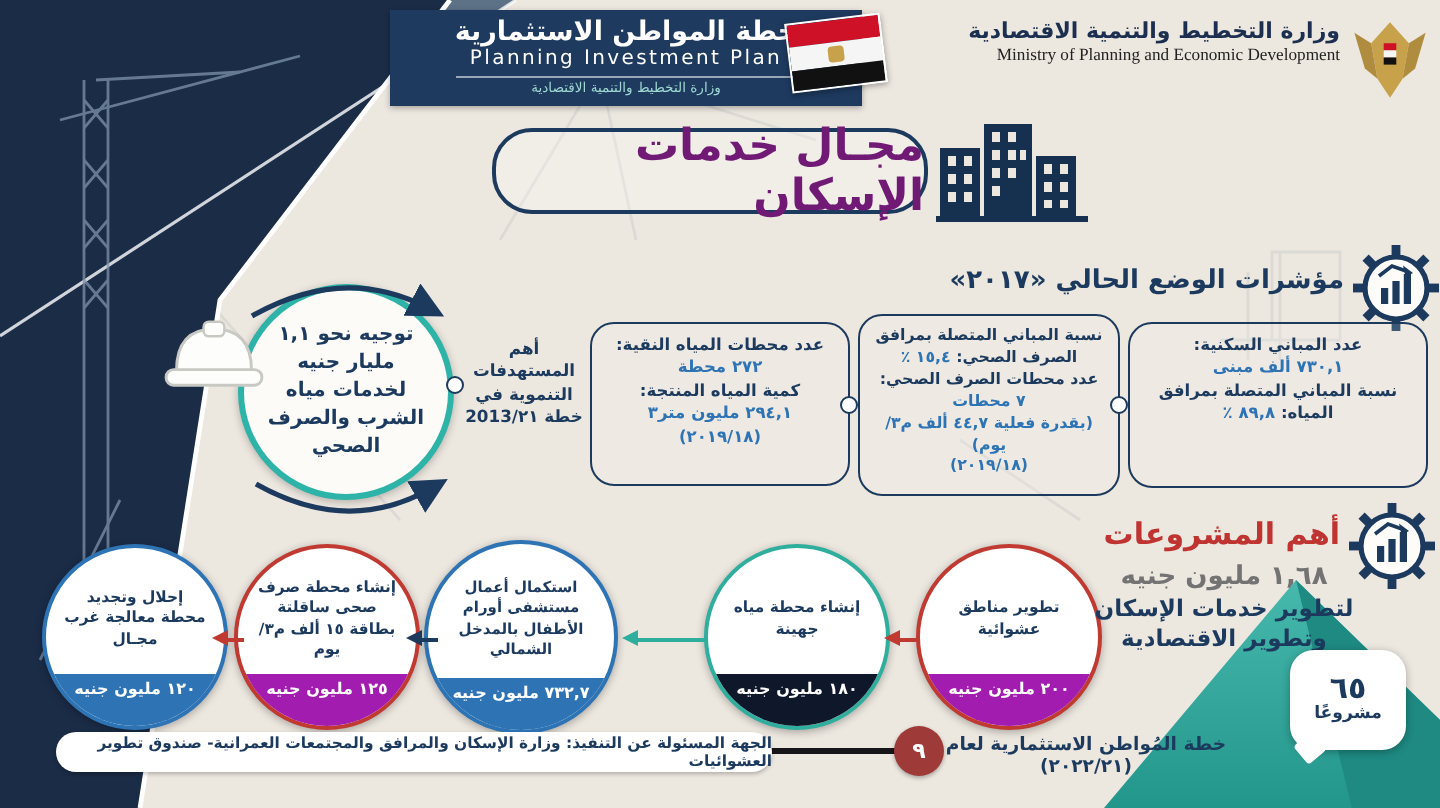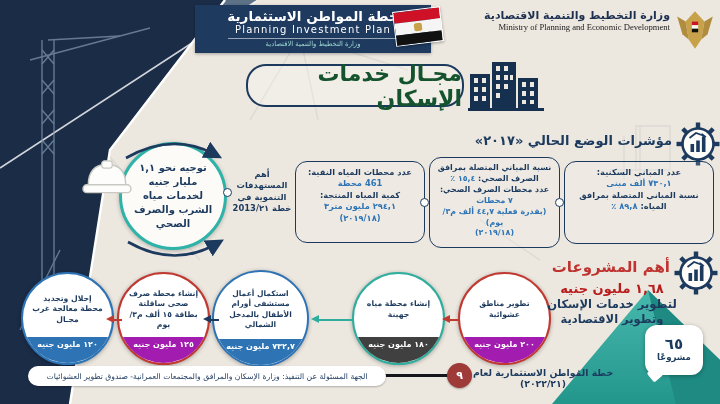--- a/index.html
+++ b/index.html
@@ -31,21 +31,21 @@
   .flag .eagle-dot{width:8px;height:8px;border-radius:2px;background:#c8a24a;}
 
   .ministry{left:452px;top:10px;width:218px;text-align:right;z-index:4;direction:rtl;}
   .ministry .m-ar{font-size:11px;font-weight:bold;color:#1c2f50;line-height:1.15;}
   .ministry .m-en{font-size:8.6px;color:#222;font-family:"Liberation Serif",serif;direction:ltr;line-height:1.15;}
   .emblem{left:676px;top:8px;z-index:4;}
 
   
   .title-box{left:246px;top:64px;width:218px;height:43px;border:2.5px solid #1c3a5e;border-radius:20px;
              display:flex;align-items:center;justify-content:center;z-index:4;background:rgba(255,255,255,.25);}
-  .title-box .t{font-size:22px;font-weight:bold;color:#14532d;}
+  .title-box .t{font-size:22px;font-weight:bold;color:#701a75;}
   .bld-icon{left:466px;top:59px;z-index:4;}
 
   
   .sec1-head{left:448px;top:133px;width:224px;height:20px;direction:rtl;text-align:right;
              font-size:13px;font-weight:bold;color:#1c3a5e;z-index:4;}
   .gear{z-index:4;}
   .g1{left:676px;top:122px;}
   .g2{left:674px;top:251px;}
 
   .ibox{border:1.6px solid #1c3a5e;border-radius:12px;direction:rtl;text-align:center;
@@ -66,59 +66,59 @@
               box-shadow:0 1px 4px rgba(0,0,0,.25);}
   .tgt-circle .t{width:86px;direction:rtl;text-align:center;font-size:10px;font-weight:bold;
                  color:#1c3a5e;line-height:1.4;}
   .arrows-svg{left:104px;top:130px;z-index:4;}
   .helmet{left:82px;top:156px;z-index:5;}
 
   
   .sec2-head{left:518px;top:258px;width:152px;direction:rtl;text-align:right;
              font-size:15px;font-weight:bold;color:#bf3430;z-index:4;}
   .totals{left:516px;top:281px;width:192px;direction:rtl;text-align:center;z-index:4;line-height:1.25;}
-  .totals .v{font-size:13px;font-weight:bold;color:#b91c1c;}
+  .totals .v{font-size:13px;font-weight:bold;color:#737373;}
   .totals .d{font-size:11.5px;font-weight:bold;color:#1c3a5e;}
 
   .mountain{left:552px;top:282px;z-index:2;}
   .badge{left:645px;top:325px;width:58px;height:50px;background:#fff;border-radius:12px;z-index:4;
          display:flex;flex-direction:column;align-items:center;justify-content:center;
          box-shadow:0 1px 4px rgba(0,0,0,.3);}
   .badge:after{content:"";position:absolute;left:4px;bottom:-5px;width:12px;height:12px;background:#fff;
                transform:rotate(50deg);border-radius:2px;}
   .badge .n{font-size:15px;font-weight:bold;color:#1c3a5e;line-height:1.05;}
   .badge .l{font-size:8.6px;font-weight:bold;color:#1c3a5e;line-height:1.1;}
 
   .proj{position:absolute;top:272px;width:93px;height:93px;border-radius:50%;background:#fff;
         overflow:hidden;z-index:3;box-shadow:0 1px 4px rgba(0,0,0,.3);}
   .proj .ttl{position:absolute;left:0;right:0;top:8px;bottom:26px;display:flex;align-items:center;
              justify-content:center;direction:rtl;text-align:center;font-size:7.7px;font-weight:bold;
              color:#1c3a5e;line-height:1.35;padding:0 9px;}
   .proj .band{position:absolute;left:0;right:0;bottom:0;height:26px;display:flex;align-items:flex-start;
               justify-content:center;padding-top:3px;color:#fff;font-size:8px;font-weight:bold;direction:rtl;}
   .p-red{border:2.5px solid #c03a32;} .p-red .band{background:#a21caf;}
-  .p-grn{border:2.5px solid #2fae9e;} .p-grn .band{background:#404040;}
+  .p-grn{border:2.5px solid #2fae9e;} .p-grn .band{background:#0f172a;}
   .p-blu{border:2.5px solid #2e74b5;} .p-blu .band{background:#2e74b5;}
   .pc1{left:458px;} .pc2{left:352px;} .pc3{left:212px;top:270px;width:97px;height:97px;}
   .pc4{left:117px;} .pc5{left:21px;}
   .pc3 .ttl{font-size:7.5px;}
 
   .arr{position:absolute;top:315px;height:10px;z-index:6;}
   .arr .ln{position:absolute;left:6px;right:0;top:3.8px;height:2.4px;}
   .arr .hd{position:absolute;left:0;top:0;width:0;height:0;border-top:4.6px solid transparent;
            border-bottom:4.6px solid transparent;}
   .arr-red .ln{background:#c03a32;} .arr-red .hd{border-right:8px solid #c03a32;}
   .arr-grn .ln{background:#2fae9e;} .arr-grn .hd{border-right:8px solid #2fae9e;}
   .arr-nvy .ln{background:#1c3a5e;} .arr-nvy .hd{border-right:8px solid #1c3a5e;}
   .a1{left:442px;width:18px;} .a2{left:311px;width:42px;} .a3{left:203px;width:16px;} .a4{left:106px;width:16px;}
 
   
   .resp-pill{left:28px;top:366px;width:358px;height:20px;background:#fff;border-radius:11px;z-index:7;
              display:flex;align-items:center;justify-content:center;direction:rtl;
-             font-size:7.7px;font-weight:normal;color:#1c3a5e;box-shadow:0 1px 2px rgba(0,0,0,.25);}
+             font-size:7.7px;font-weight:bold;color:#1c3a5e;box-shadow:0 1px 2px rgba(0,0,0,.25);}
   .foot-line{left:382px;top:374px;width:78px;height:2.6px;background:#15151a;z-index:6;}
   .page-circ{left:447px;top:363px;width:25px;height:25px;border-radius:50%;background:#9e3a38;z-index:7;
              display:flex;align-items:center;justify-content:center;color:#fff;
              font-size:11px;font-weight:bold;box-shadow:0 1px 2px rgba(0,0,0,.3);}
   .plan-label{left:468px;top:367px;width:150px;direction:rtl;text-align:center;
               font-size:9.3px;font-weight:bold;color:#1c3a5e;z-index:7;}
 </style>
 </head>
 <body>
 
@@ -270,21 +270,21 @@
       <span class="val">١٥,٤ ٪</span>
     </div>
     <div>عدد محطات الصرف الصحي:</div>
     <div class="val">٧ محطات</div>
     <div class="val">(بقدرة فعلية ٤٤,٧ ألف م٣/ يوم)</div>
     <div class="val">(٢٠١٩/١٨)</div>
   </div>
 
   <div class="abs ibox ib3">
     <div>عدد محطات المياه النقية:</div>
-    <div class="val">461 محطة</div>
+    <div class="val">٢٧٢ محطة</div>
     <div>كمية المياه المنتجة:</div>
     <div class="val">٢٩٤,١ مليون متر٣</div>
     <div class="val">(٢٠١٩/١٨)</div>
   </div>
 
   <div class="dot" style="left:555px;top:198px;"></div>
   <div class="dot" style="left:420px;top:198px;"></div>
   <div class="dot" style="left:223px;top:188px;"></div>
 
   <div class="abs tgt-label">أهم المستهدفات التنموية في خطة 2013/٢١</div>

